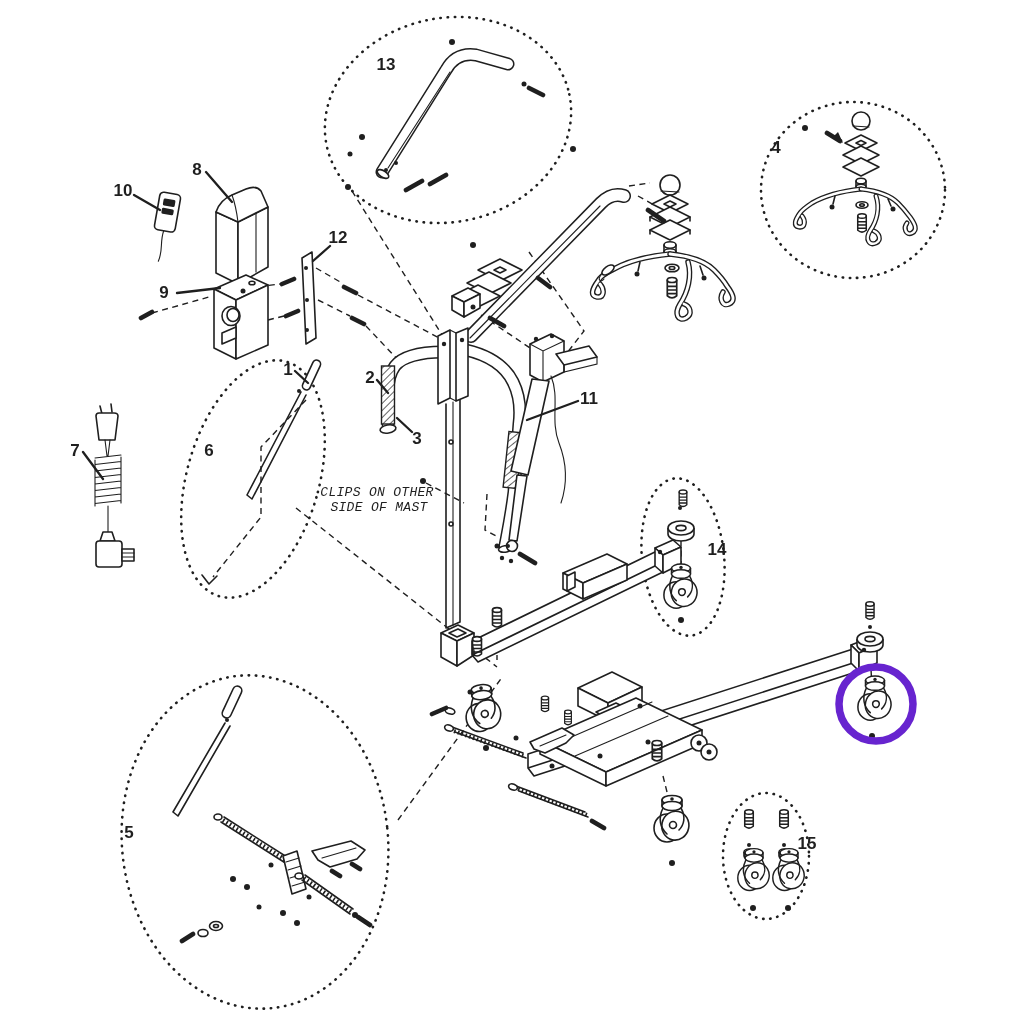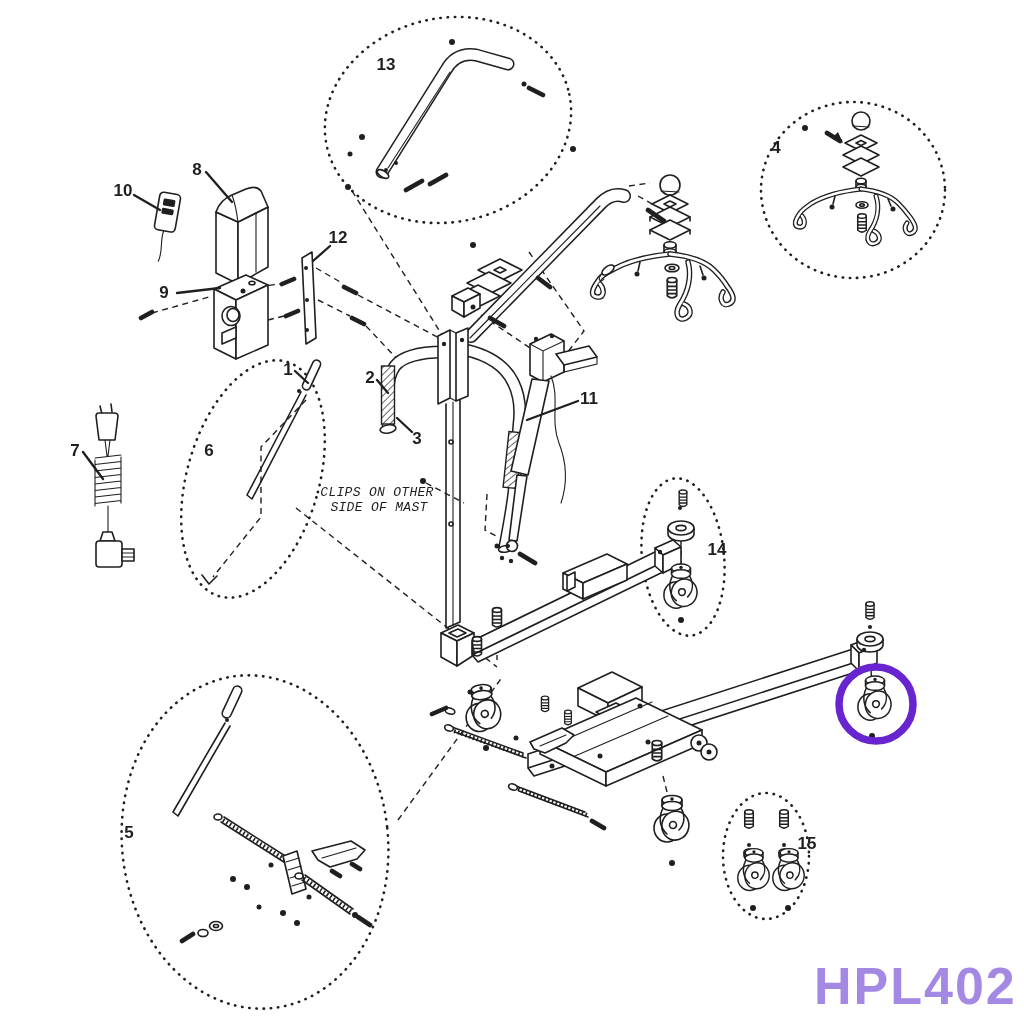--- a/index.html
+++ b/index.html
@@ -421,14 +421,13 @@
         <text x="589" y="404" class="plabel">11</text>
         <text x="338" y="243" class="plabel">12</text>
         <text x="386" y="70" class="plabel">13</text>
         <text x="717" y="555" class="plabel">14</text>
         <text x="807" y="849" class="plabel">15</text>
       </g>
 
   <circle class="hl" cx="876" cy="704" r="37"></circle>
 </svg>
 
-<div id="model">HPL402</div>
 </div>
 
 </body></html>

